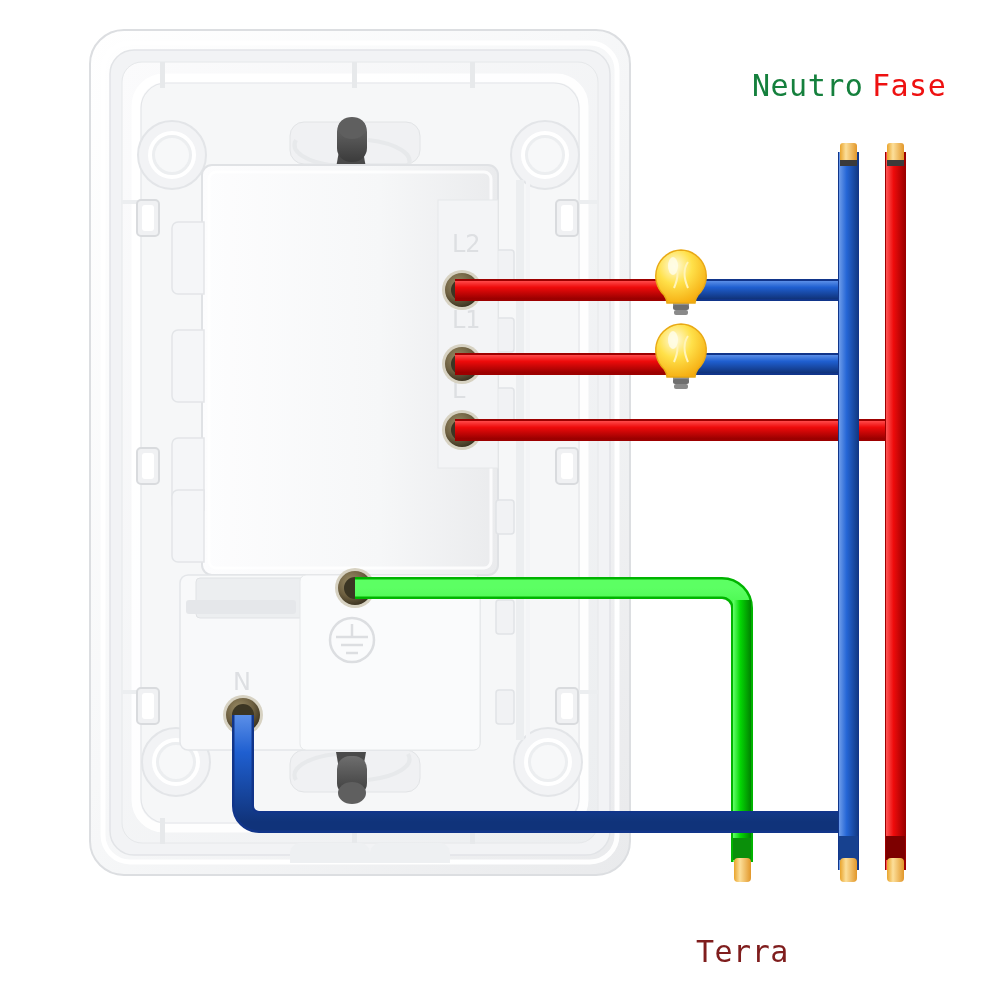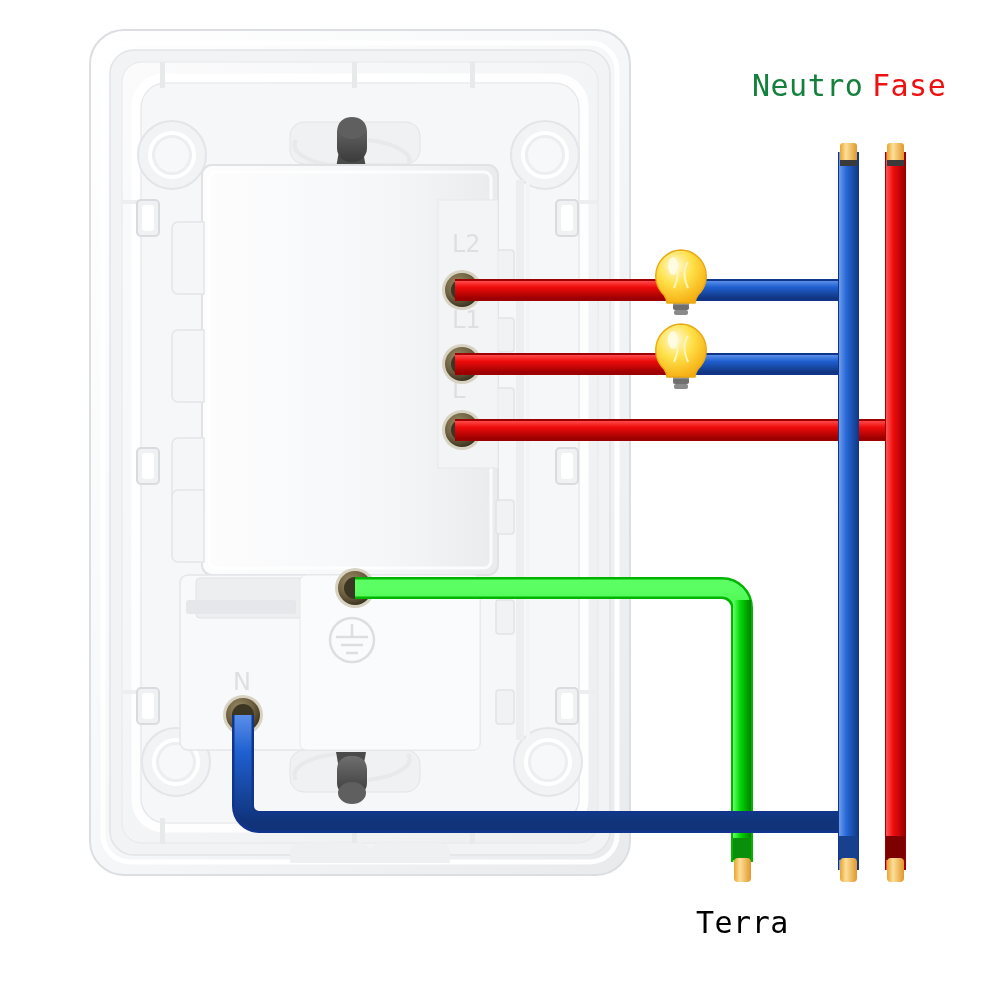--- a/index.html
+++ b/index.html
@@ -4,21 +4,21 @@
 <style>
   html,body{margin:0;padding:0;background:#ffffff;}
   body{width:1001px;height:1001px;overflow:hidden;
        font-family:"DejaVu Sans Mono",monospace;}
   #stage{position:relative;width:1001px;height:1001px;background:#fff;}
   svg.layer{position:absolute;left:0;top:0;width:1001px;height:1001px;}
   .lbl{position:absolute;font-family:"DejaVu Sans Mono",monospace;
        font-size:30px;font-weight:400;letter-spacing:0.5px;white-space:nowrap;}
   #lbl-neutro{left:752px;top:68px;color:#15803d;}
   #lbl-fase{left:872px;top:68px;color:#ee1111;}
-  #lbl-terra{left:696px;top:905px;color:#000000;}
+  #lbl-terra{left:696px;top:934px;color:#7f1d1d;}
 </style>
 </head>
 <body>
 
 <div id="stage">
 
   <svg class="layer" viewBox="0 0 1001 1001">
     <defs>
       <linearGradient id="plateG" x1="0" y1="0" x2="1" y2="1">
         <stop offset="0" stop-color="#ffffff"></stop>

